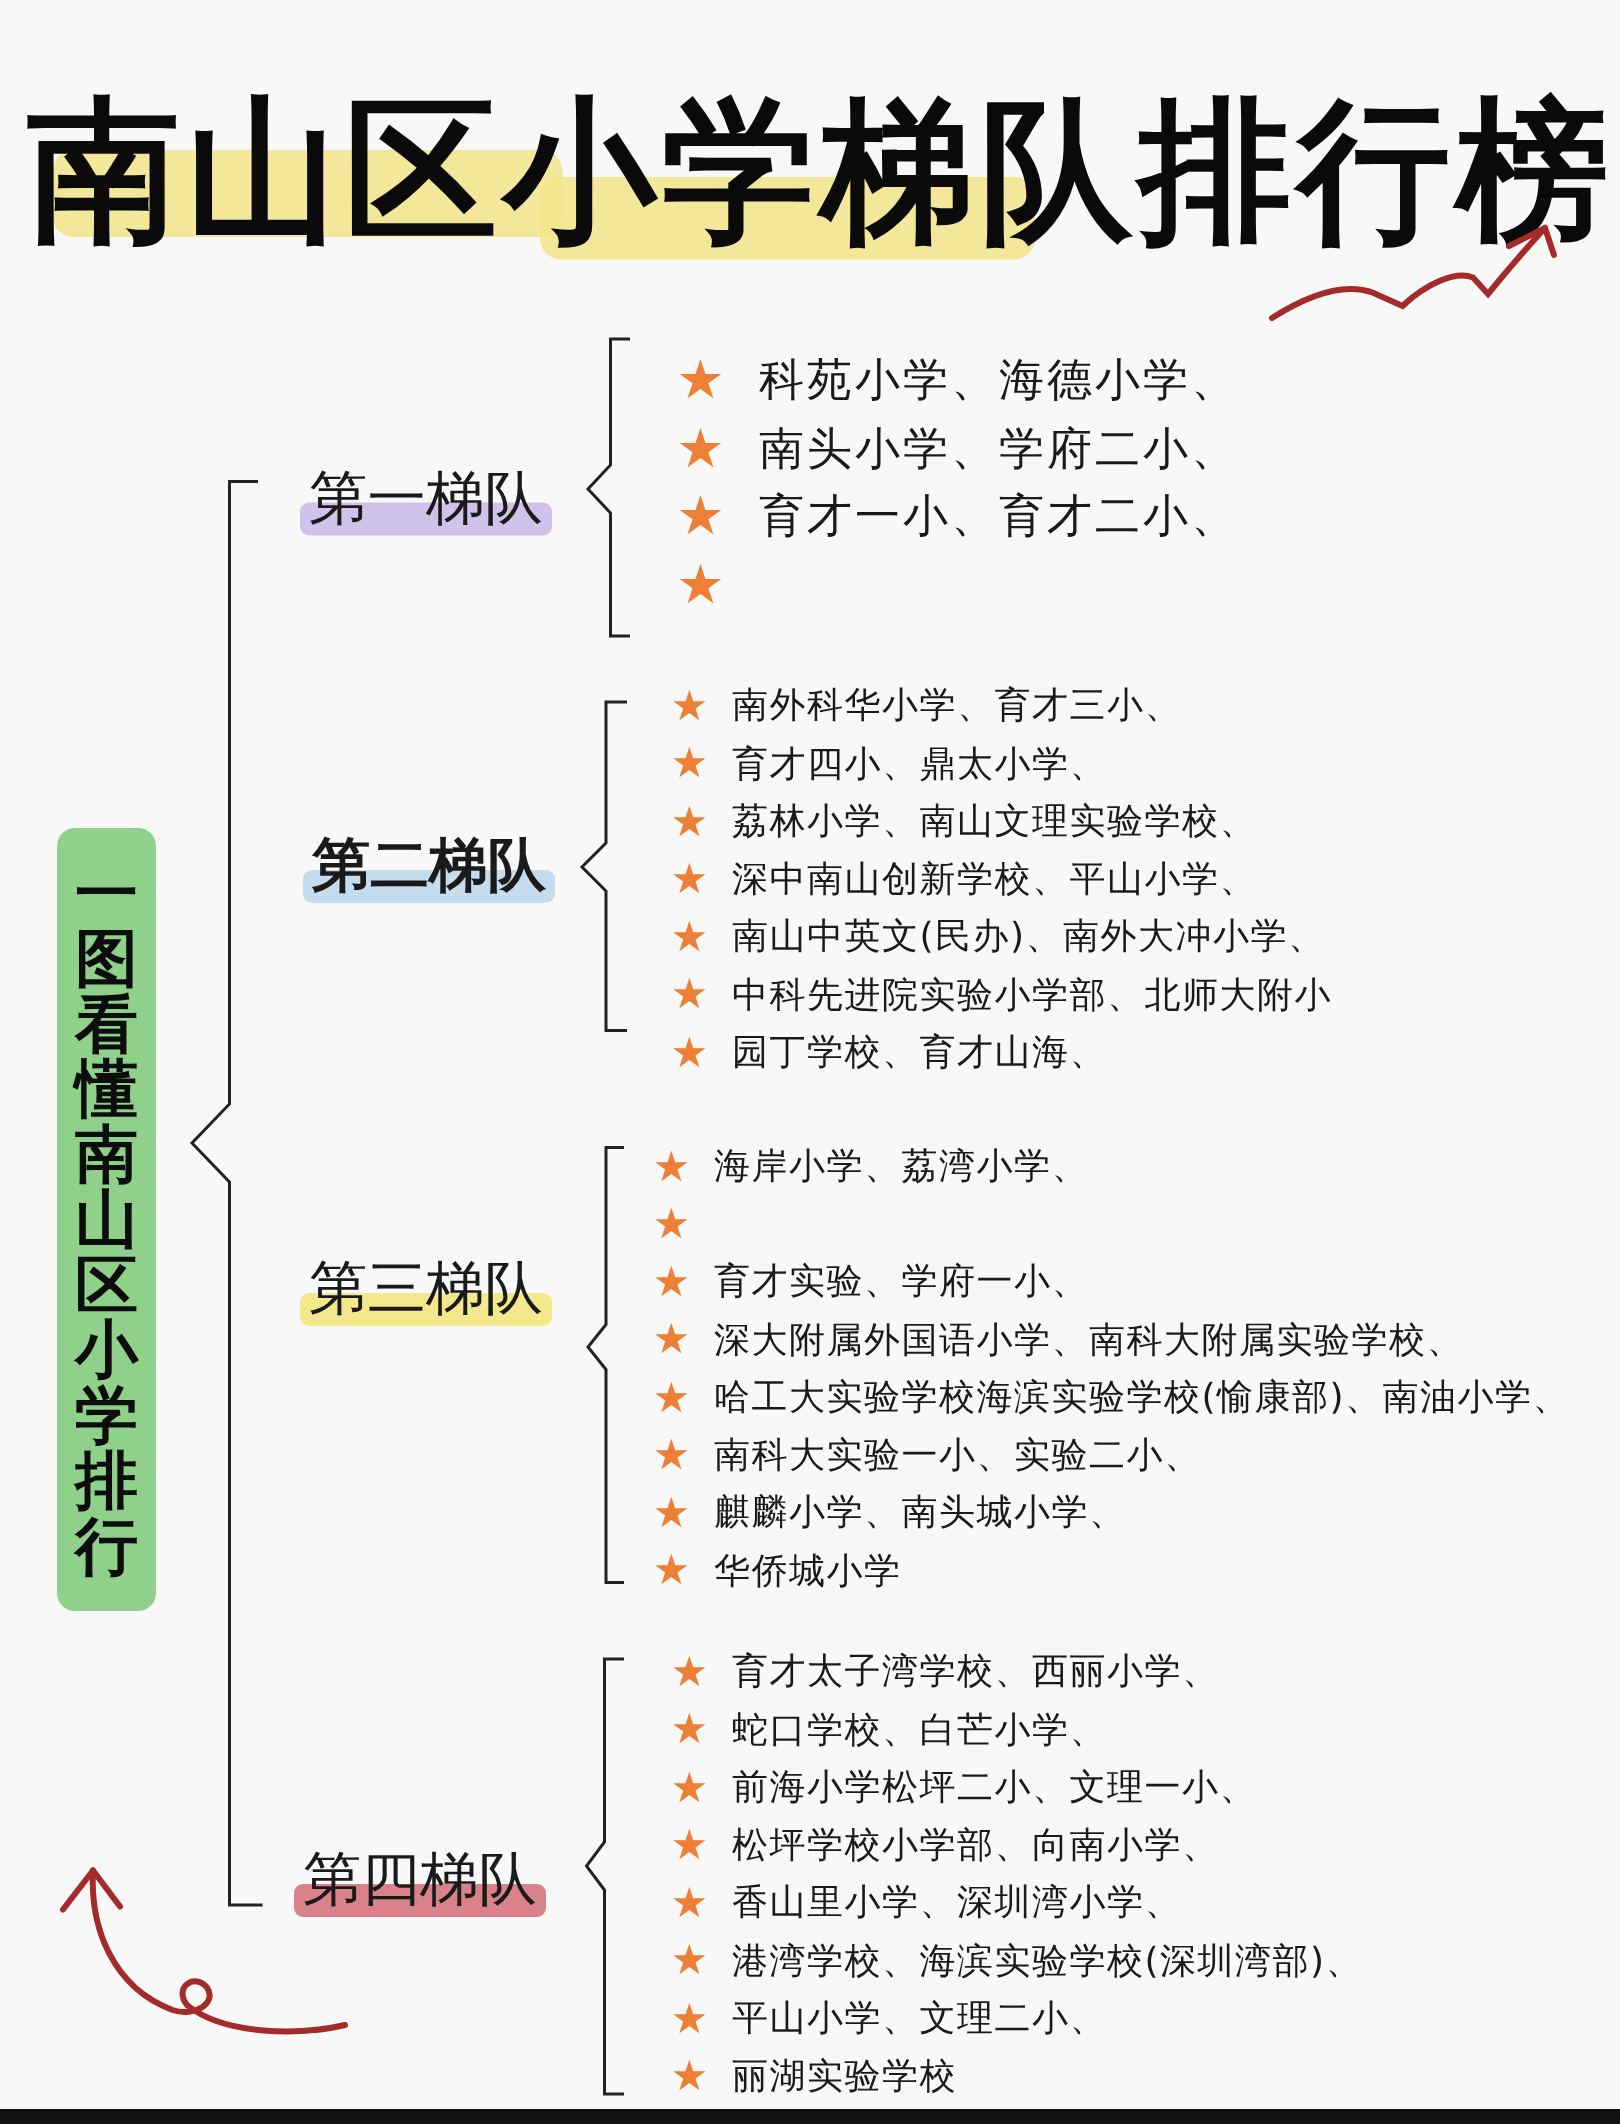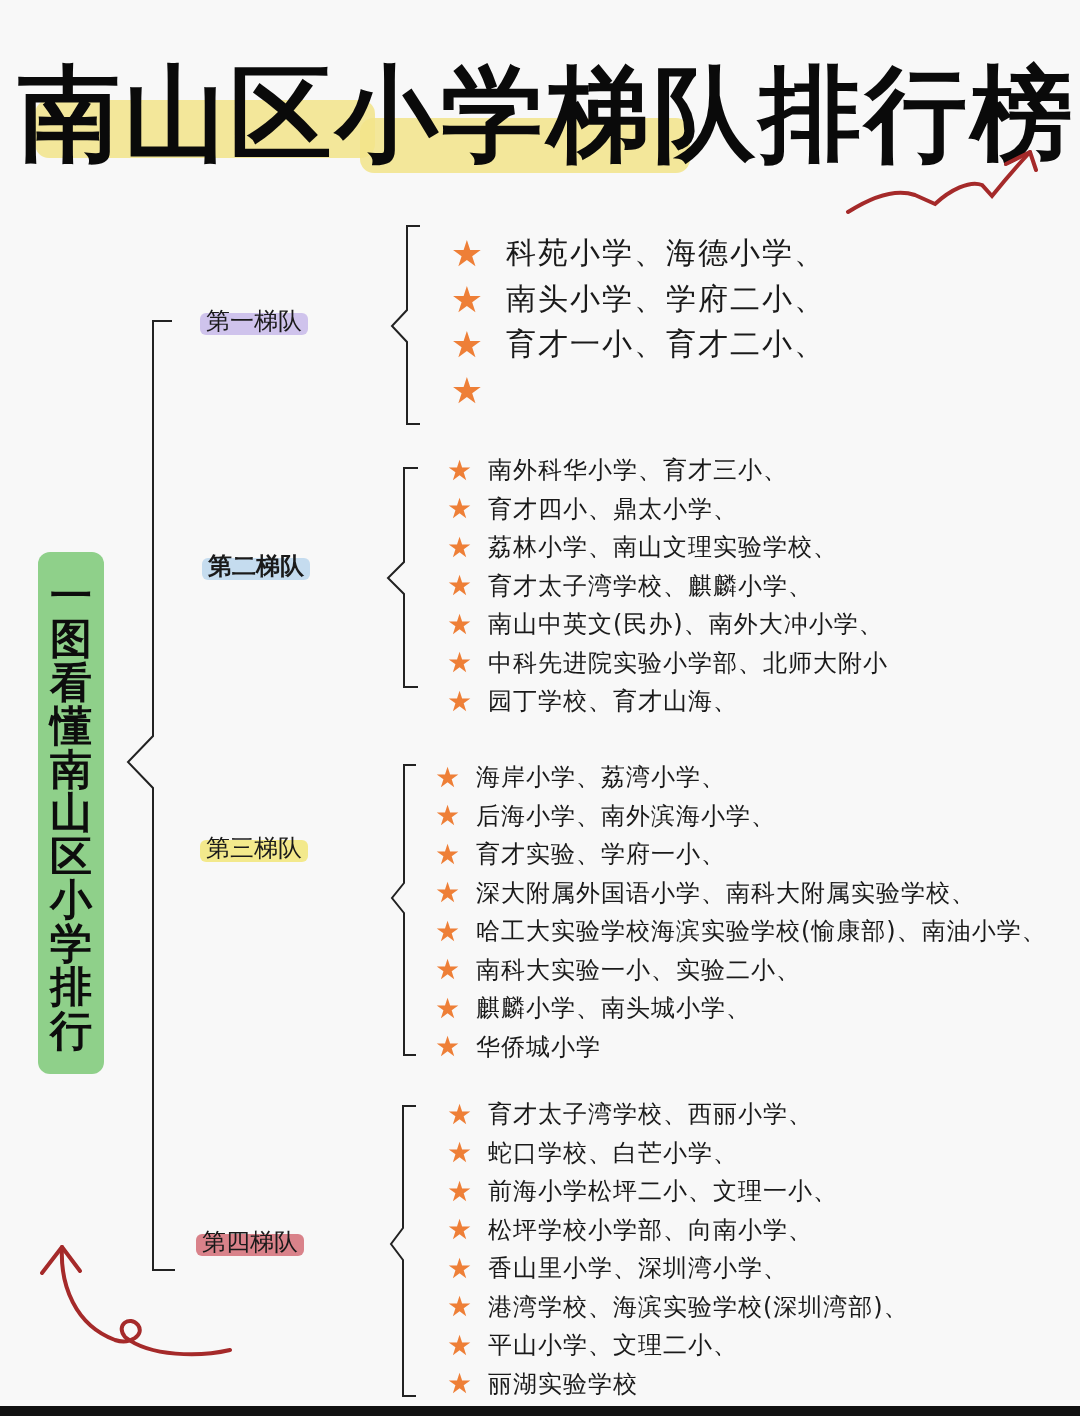--- a/index.html
+++ b/index.html
@@ -4,21 +4,21 @@
 <style>
   html,body{margin:0;padding:0;}
   body{width:1080px;height:1416px;background:#f8f8f8;position:relative;overflow:hidden;font-family:"DejaVu Sans",sans-serif;color:#1a1a1a;}
   .title-wrap{position:absolute;left:0;top:30px;width:912px;height:150px;}
   .title-hl1{position:absolute;left:35px;top:70px;width:340px;height:58px;background:#f2e48a;border-radius:14px;opacity:.85;}
   .title-hl2{position:absolute;left:360px;top:88px;width:330px;height:55px;background:#f2e48a;border-radius:14px;opacity:.85;}
   .title{position:absolute;left:18px;top:16px;font-size:104px;font-weight:bold;letter-spacing:4px;white-space:nowrap;color:#0a0a0a;font-family:"DejaVu Sans",sans-serif;transform:scaleX(0.98);transform-origin:left;}
   .deco{position:absolute;}
   .side{position:absolute;left:38px;top:552px;width:66px;height:522px;background:#8fd08a;border-radius:12px;display:flex;flex-direction:column;align-items:center;justify-content:center;}
   .side span{display:block;font-size:42px;font-weight:bold;line-height:43.5px;color:#0d0d0d;}
-  .tier-label{position:absolute;font-size:24px;color:#1a1a1a;white-space:nowrap;padding:0 6px;}
+  .tier-label{position:absolute;font-size:39px;color:#1a1a1a;white-space:nowrap;padding:0 6px;}
   .tier-label .hl{position:absolute;left:0;right:0;bottom:2px;height:22px;border-radius:6px;z-index:0;}
   .tier-label .txt{position:relative;z-index:1;}
   .list{position:absolute;margin:0;padding:0;list-style:none;}
   .list li{display:flex;align-items:center;white-space:nowrap;color:#1a1a1a;}
   .star{color:#ee7f37;display:inline-block;text-align:center;}
   .t1 li{font-size:30px;height:45.5px;letter-spacing:2px;}
   .t1 .star{font-size:36px;width:44px;margin-right:16px;}
   .t2 li,.t3 li,.t4 li{font-size:24px;height:38.5px;letter-spacing:1px;}
   .t2 .star,.t3 .star,.t4 .star{font-size:28px;width:32px;margin-right:12px;}
   .bottom-bar{position:absolute;left:0;top:1406px;width:1080px;height:10px;background:#111;}
@@ -114,21 +114,21 @@
   <li>
       <span class="star">★</span>
       <span>育才四小、鼎太小学、</span>
     </li>
   <li>
       <span class="star">★</span>
       <span>荔林小学、南山文理实验学校、</span>
     </li>
   <li>
       <span class="star">★</span>
-      <span>育才太子湾学校、麒麟小学、</span>
+      <span>深中南山创新学校、平山小学、</span>
     </li>
   <li>
       <span class="star">★</span>
       <span>南山中英文(民办)、南外大冲小学、</span>
     </li>
   <li>
       <span class="star">★</span>
       <span>中科先进院实验小学部、北师大附小</span>
     </li>
   <li>
@@ -137,21 +137,20 @@
     </li>
 </ul>
 
 <ul class="list t3" style="left:432px;top:758px;">
   <li>
       <span class="star">★</span>
       <span>海岸小学、荔湾小学、</span>
     </li>
   <li>
       <span class="star">★</span>
-      <span>后海小学、南外滨海小学、</span>
     </li>
   <li>
       <span class="star">★</span>
       <span>育才实验、学府一小、</span>
     </li>
   <li>
       <span class="star">★</span>
       <span>深大附属外国语小学、南科大附属实验学校、</span>
     </li>
   <li>

